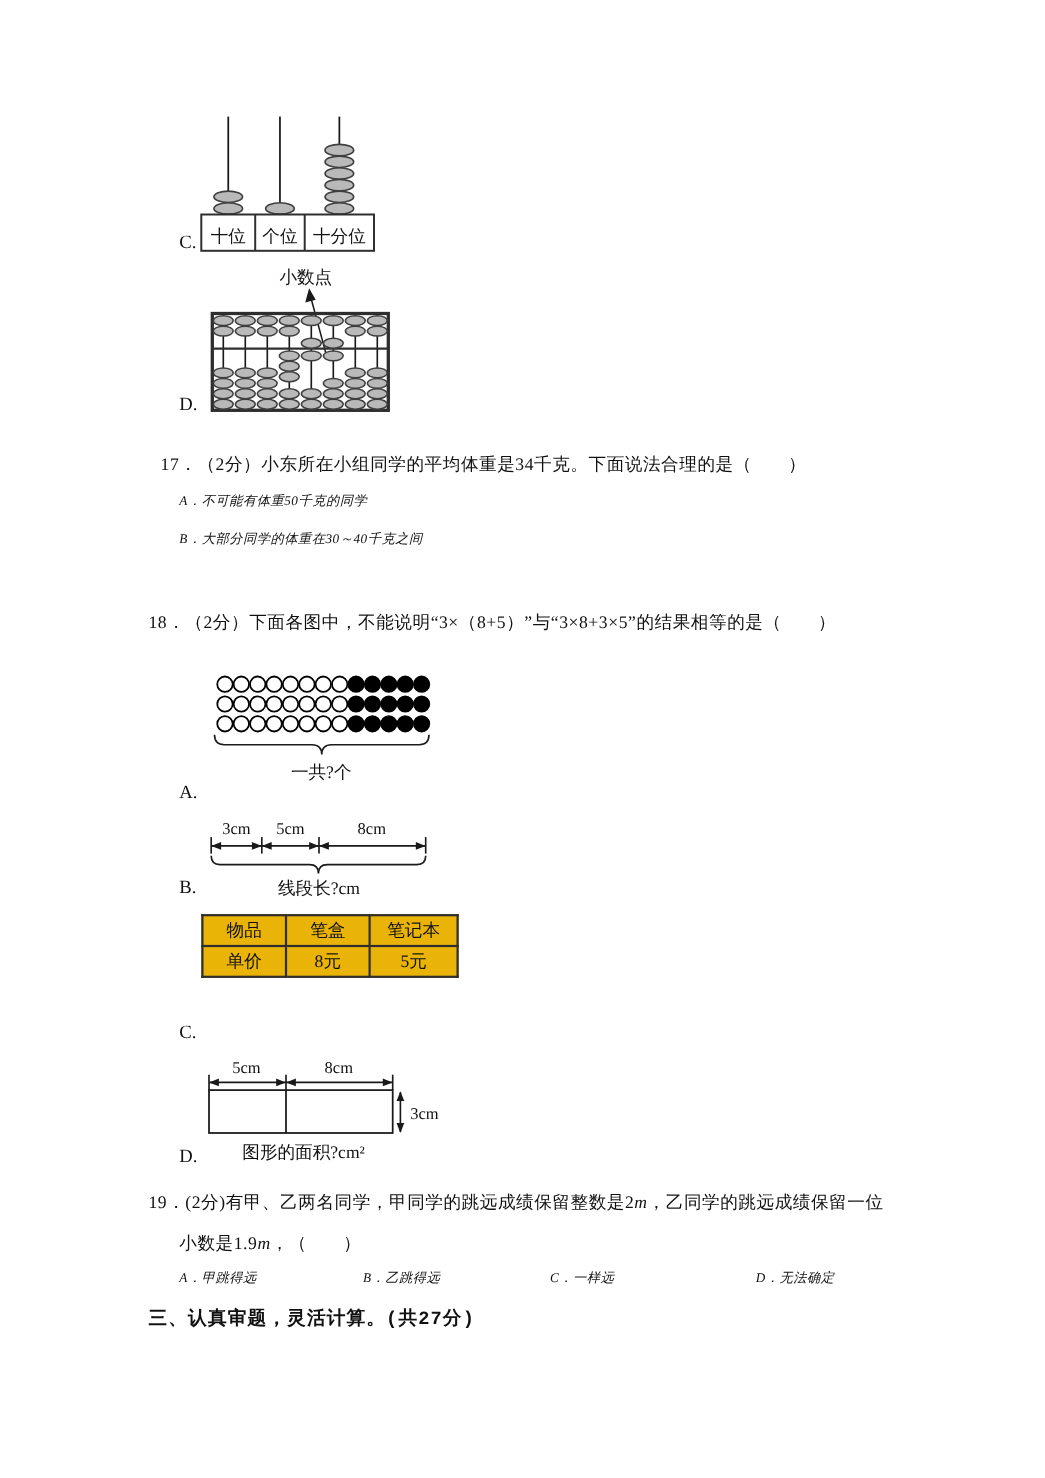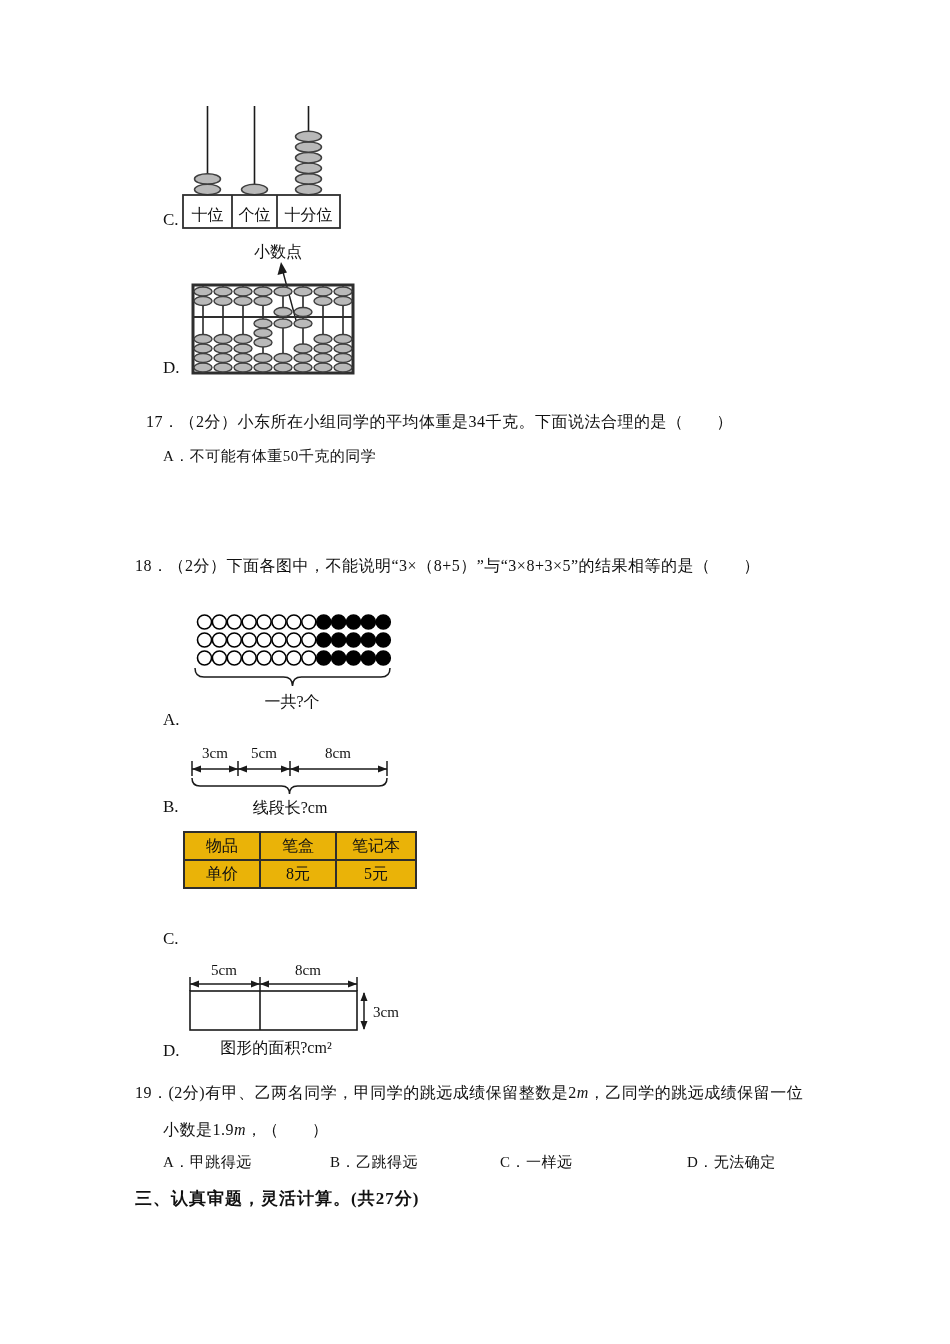--- a/index.html
+++ b/index.html
@@ -1,23 +1,23 @@
 <!DOCTYPE html>
 <html><head>
 <meta charset="utf-8">
 <style>
   html,body{margin:0;padding:0;background:#fff;}
   .page{position:relative;width:950px;height:1344px;background:#ffffff;overflow:hidden;
         font-family:"Liberation Serif","DejaVu Serif",serif;color:#111;}
   .abs{position:absolute;white-space:nowrap;}
   .stem{font-size:16px;letter-spacing:0.5px;}
-  .optline{font-size:15px;letter-spacing:0.5px;}
+  .optline{font-size:12px;letter-spacing:0.5px;font-style:italic;}
   .optletter{font-size:17px;}
   .ital{font-style:italic;font-family:"Liberation Serif",serif;}
-  .sec-head{font-size:17px;font-weight:bold;font-family:Liberation Serif, serif;letter-spacing:1px;text-align:center;}
+  .sec-head{font-size:17px;font-weight:bold;font-family:Liberation Mono, monospace;letter-spacing:1px;text-align:center;}
   svg{display:block;overflow:visible;}
   svg text{font-family:"Liberation Serif","DejaVu Serif",serif;fill:#111;}
   table.price{border-collapse:collapse;background:#eab308;}
   table.price td{border:2px solid #2e2e2e;text-align:center;vertical-align:middle;
                  font-size:16px;padding:0;height:26px;}
   .c1{width:74px}.c2{width:74px}.c3{width:78px}
 </style>
 </head>
 <body>
 
@@ -119,20 +119,21 @@
         <ellipse cx="165" cy="131.5" rx="9" ry="4.5" fill="#b9b9b9" stroke="#3f3f3f" stroke-width="1.4"></ellipse>
         <ellipse cx="165" cy="122" rx="9" ry="4.5" fill="#b9b9b9" stroke="#3f3f3f" stroke-width="1.4"></ellipse>
         <ellipse cx="165" cy="112.5" rx="9" ry="4.5" fill="#b9b9b9" stroke="#3f3f3f" stroke-width="1.4"></ellipse>
         <ellipse cx="165" cy="103" rx="9" ry="4.5" fill="#b9b9b9" stroke="#3f3f3f" stroke-width="1.4"></ellipse>
       </g>
   </svg>
   <div class="abs optletter" style="left:163px;top:358px;">D.</div>
 
   <div class="abs stem" style="left:135px;top:412px;margin-left:11px;">17．（2分）小东所在小组同学的平均体重是34千克。下面说法合理的是（　　）</div>
   <div class="abs optline" style="left:163px;top:447px;">A．不可能有体重50千克的同学</div>
+  <div class="abs optline" style="left:163px;top:482px;">B．大部分同学的体重在30～40千克之间</div>
 
   <div class="abs stem" style="left:135px;top:556px;">18．（2分）下面各图中，不能说明“3×（8+5）”与“3×8+3×5”的结果相等的是（　　）</div>
 
   <svg class="abs" style="left:165px;top:610px;" width="245" height="105" viewBox="0 0 245 105">
     <g id="circle-rows">
         <circle cx="39.5" cy="12" r="7" fill="#ffffff" stroke="#000000" stroke-width="1.6"></circle>
         <circle cx="54.4" cy="12" r="7" fill="#ffffff" stroke="#000000" stroke-width="1.6"></circle>
         <circle cx="69.3" cy="12" r="7" fill="#ffffff" stroke="#000000" stroke-width="1.6"></circle>
         <circle cx="84.2" cy="12" r="7" fill="#ffffff" stroke="#000000" stroke-width="1.6"></circle>
         <circle cx="99.1" cy="12" r="7" fill="#ffffff" stroke="#000000" stroke-width="1.6"></circle>

